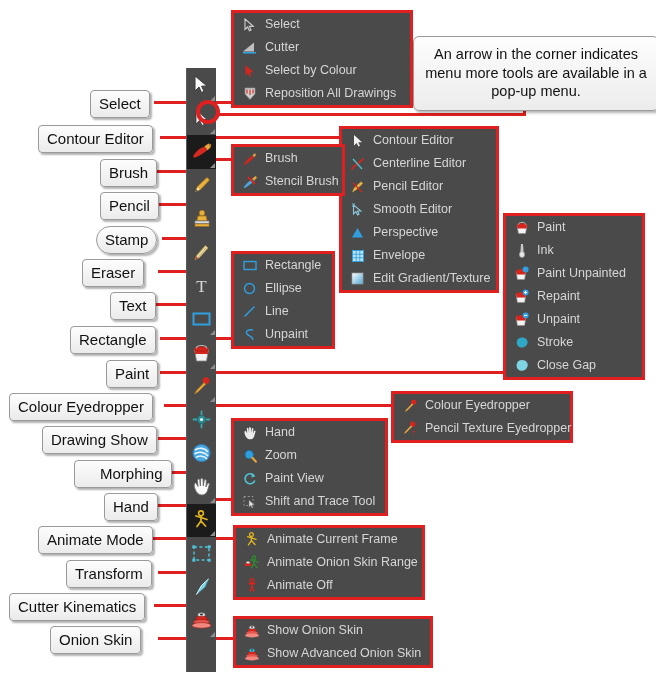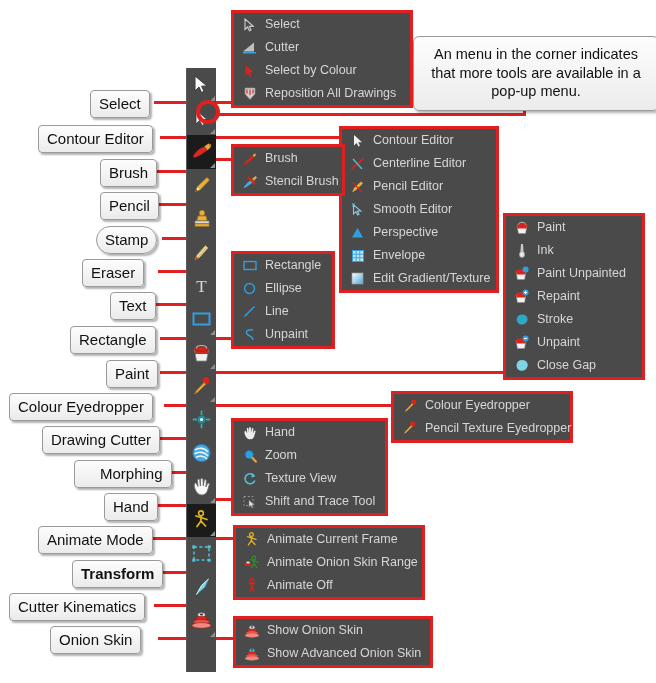--- a/index.html
+++ b/index.html
@@ -260,30 +260,30 @@
 <div class="lbl" style="left:90px;top:90px;">Select</div>
 <div class="lbl" style="left:38px;top:125px;">Contour Editor</div>
 <div class="lbl" style="left:100px;top:159px;">Brush</div>
 <div class="lbl" style="left:92px;top:192px;margin-left:8px;">Pencil</div>
 <div class="lbl" style="left:96px;top:226px;border-radius:14px;">Stamp</div>
 <div class="lbl" style="left:82px;top:259px;">Eraser</div>
 <div class="lbl" style="left:110px;top:292px;">Text</div>
 <div class="lbl" style="left:70px;top:326px;">Rectangle</div>
 <div class="lbl" style="left:106px;top:360px;">Paint</div>
 <div class="lbl" style="left:9px;top:393px;">Colour Eyedropper</div>
-<div class="lbl" style="left:42px;top:426px;">Drawing Cutter</div>
+<div class="lbl" style="left:42px;top:426px;">Drawing Show</div>
 <div class="lbl" style="left:74px;top:460px;padding-left:25px;">Morphing</div>
 <div class="lbl" style="left:104px;top:493px;">Hand</div>
 <div class="lbl" style="left:38px;top:526px;">Animate Mode</div>
-<div class="lbl" style="left:72px;top:560px;font-weight:bold;">Transform</div>
+<div class="lbl" style="left:66px;top:560px;">Transform</div>
 <div class="lbl" style="left:9px;top:593px;">Cutter Kinematics</div>
 <div class="lbl" style="left:50px;top:626px;text-align:right;">Onion  Skin</div>
 
 <div id="tip">
-  <span>An menu in the corner indicates that more tools are available in a pop-up menu.</span>
+  <span>An arrow in the corner indicates menu more tools are available in a pop-up menu.</span>
 </div>
 
 <div class="menu" style="left:231px;top:10px;width:176px;">
   <div class="row">
     <span class="mi">
       <svg width="13" height="14" viewBox="0 0 13 14">
           <path d="M2 1 L2 11.5 L4.6 9 L6.4 12.8 L8 12 L6.3 8.4 L10.3 8.3 Z" fill="none" stroke="#cfcfcf" stroke-width="1.1"></path>
         </svg>
     </span>
       <span class="mt">Select</span>
@@ -481,41 +481,41 @@
           <path d="M2 5 L12 5 L11.4 8.6 L2.6 8.6 Z" fill="#d6251c"></path>
           <ellipse cx="7" cy="5" rx="5" ry="1.7" fill="#d6251c"></ellipse>
           <circle cx="11.6" cy="3.4" r="3" fill="#2f9fe0"></circle>
           <path d="M11.6 1.8 L11.6 5 M10 3.4 L13.2 3.4" stroke="#fff" stroke-width="1"></path>
         </svg>
     </span>
       <span class="mt">Repaint</span>
   </div>
   <div class="row">
     <span class="mi">
-      <svg width="14" height="13" viewBox="0 0 14 13">
-          <path d="M7 1.5 C11 1.5 13 4 12.5 7 C12 10 9 12 6 11.5 C3 11 1 8 2 5 C2.6 3 4.4 1.5 7 1.5 Z" fill="#2fa8c8"></path>
-        </svg>
-    </span>
-      <span class="mt">Stroke</span>
-  </div>
-  <div class="row">
-    <span class="mi">
       <svg width="15" height="15" viewBox="0 0 15 15">
           <path d="M2 5 L12 5 L10.6 13.5 L3.4 13.5 Z" fill="#f2f2f2" stroke="#8a8a8a" stroke-width=".6"></path>
           <path d="M2 5 L12 5 L11.4 8.6 L2.6 8.6 Z" fill="#d6251c"></path>
           <ellipse cx="7" cy="5" rx="5" ry="1.7" fill="#d6251c"></ellipse>
           <circle cx="11.6" cy="3.4" r="3" fill="#2f9fe0"></circle>
           <path d="M10 3.4 L13.2 3.4" stroke="#fff" stroke-width="1"></path>
         </svg>
     </span>
       <span class="mt">Unpaint</span>
   </div>
   <div class="row">
     <span class="mi">
       <svg width="14" height="13" viewBox="0 0 14 13">
+          <path d="M7 1.5 C11 1.5 13 4 12.5 7 C12 10 9 12 6 11.5 C3 11 1 8 2 5 C2.6 3 4.4 1.5 7 1.5 Z" fill="#2fa8c8"></path>
+        </svg>
+    </span>
+      <span class="mt">Stroke</span>
+  </div>
+  <div class="row">
+    <span class="mi">
+      <svg width="14" height="13" viewBox="0 0 14 13">
           <path d="M7 1 C11.5 1 13.5 4.5 12.5 7.5 C11.5 10.8 8 12.5 5 11.5 C2 10.5 .8 7 2 4.2 C2.9 2.2 4.6 1 7 1 Z" fill="#7fd4e4"></path>
         </svg>
     </span>
       <span class="mt">Close Gap</span>
   </div>
 </div>
 
 <div class="menu" style="left:391px;top:391px;width:176px;">
   <div class="row">
     <span class="mi">
@@ -556,21 +556,21 @@
     </span>
       <span class="mt">Zoom</span>
   </div>
   <div class="row">
     <span class="mi">
       <svg width="14" height="14" viewBox="0 0 14 14">
           <path d="M11.4 4.2 A5 5 0 1 0 11.8 8.4" fill="none" stroke="#4ec3d6" stroke-width="1.6"></path>
           <path d="M9 1 L12 4.4 L8.4 5.4 Z" fill="#4ec3d6"></path>
         </svg>
     </span>
-      <span class="mt">Texture View</span>
+      <span class="mt">Paint View</span>
   </div>
   <div class="row">
     <span class="mi">
       <svg width="14" height="14" viewBox="0 0 14 14">
           <rect x="1" y="1.5" width="9" height="9" fill="none" stroke="#9a9a9a" stroke-width=".9" stroke-dasharray="2 1.8"></rect>
           <path d="M6 5 L6 12.2 L7.8 10.4 L9 13 L10.2 12.4 L9 10 L11.4 10 Z" fill="#e4e4e4" stroke="#6b6b6b" stroke-width=".6"></path>
         </svg>
     </span>
       <span class="mt">Shift and Trace Tool</span>
   </div>

